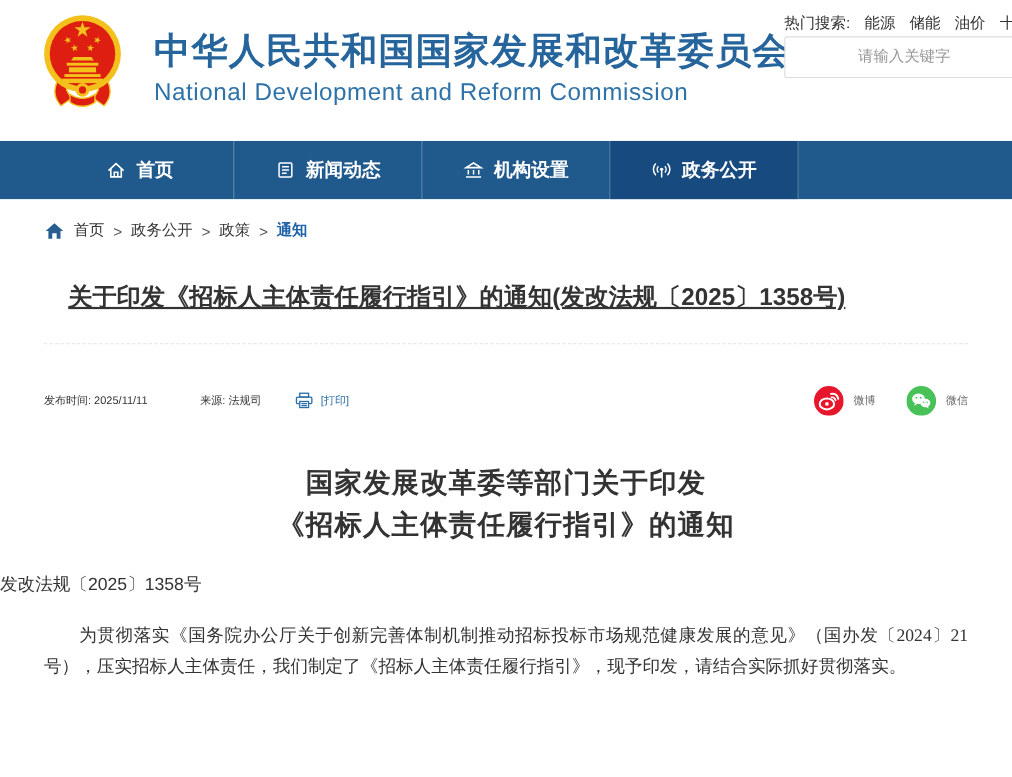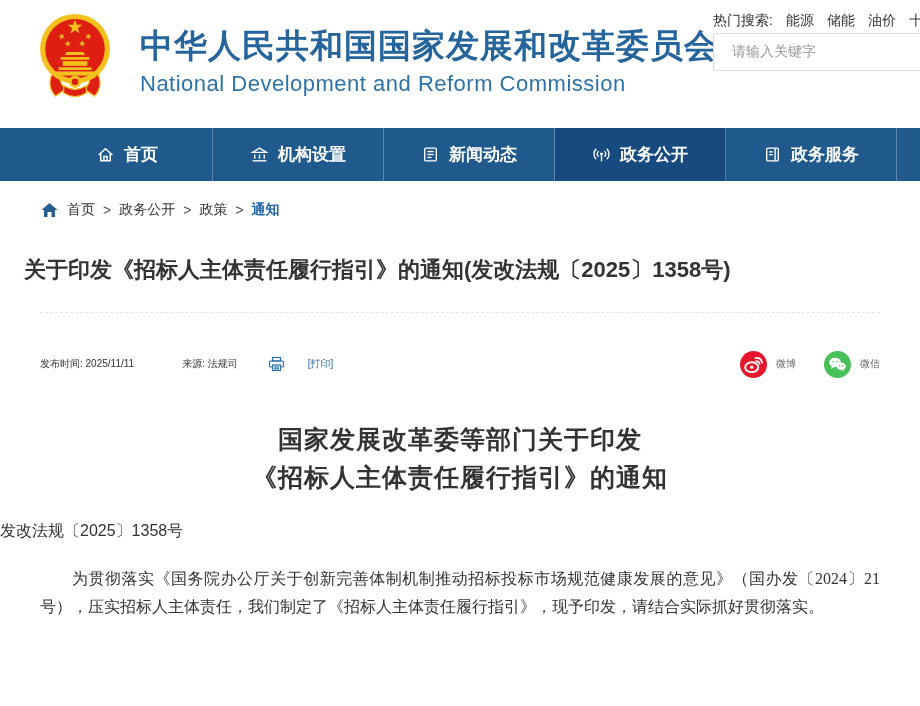--- a/index.html
+++ b/index.html
@@ -13,45 +13,45 @@
   .site-title-cn { font-size:33px; font-weight:bold; color:#26659c; letter-spacing:1px; white-space:nowrap; }
   .site-title-en { font-size:22px; color:#2e72a8; margin-top:2px; white-space:nowrap; letter-spacing:.5px; }
   .hot-search { position:absolute; left:713px; top:12px; font-size:14px; color:#333;
     display:flex; gap:13px; white-space:nowrap; }
   .hot-search .hs-label { color:#333; }
   .hot-search a { color:#333; text-decoration:none; cursor:pointer; }
   .search-box { position:absolute; left:713px; top:33px; width:245px; height:38px;
     border:1px solid #dcdcdc; border-radius:2px; background:#fff;
     display:flex; align-items:center; padding-left:18px; }
   .search-box input { border:none; outline:none; font-size:14px; width:180px;
-    font-family:Liberation Mono, monospace; color:#4d7c0f; background:transparent; }
+    font-family:Liberation Mono, monospace; color:#4d7c0f; background:transparent;text-align:center; }
   .search-box input::placeholder { color:#999; }
 
   
   .nav { height:53px; background:#20598c; display:flex; padding-left:42px; }
   .nav-item { width:171px; display:flex; align-items:center; justify-content:center; gap:9px;
     color:#fff; font-size:17px; font-weight:bold; cursor:pointer;
     border-right:1px solid rgba(255,255,255,.28); }
   .nav-item.active { background:#174a7e; }
   .nav-item svg { flex:none; }
 
   
   .breadcrumb { display:flex; align-items:center; gap:8px; margin:18px 0 0 40px;
     font-size:14px; color:#333; height:22px; }
   .breadcrumb .crumb { cursor:pointer; }
   .breadcrumb .sep { color:#555; }
   .breadcrumb .current { color:#1e62a8; font-weight:bold; }
 
   
-  .page-title { margin:34px 24px 0; font-size:22px; font-weight:bold; color:#333; line-height:1.35; }
+  .page-title { margin:34px 62px 0; font-size:22px; font-weight:bold; color:#333; line-height:1.35;text-decoration:underline; }
   .divider { margin:27px 40px 0; border-top:1px dashed #e3e3e3; height:0; }
   .meta-row { margin:38px 40px 0; display:flex; align-items:center; font-size:10px; color:#333; }
   .meta-time { margin-right:48px; }
   .meta-source { margin-right:30px; }
-  .print-link { display:flex; align-items:center; gap:23px; color:#2c6da8; cursor:pointer; }
+  .print-link { display:flex; align-items:center; gap:7px; color:#2c6da8; cursor:pointer; }
   .share { margin-left:auto; display:flex; gap:28px; }
   .share-item { display:flex; align-items:center; gap:9px; color:#666; cursor:pointer; }
 
   
   .article-title { margin:42px 40px 0; text-align:center; font-size:25px; font-weight:bold;
     color:#333; line-height:1.52; letter-spacing:1px; }
   .doc-number { margin-top:25px; text-align:left; font-size:16px; color:#333; }
   .article-body { margin:23px 40px 0; font-family:"Liberation Serif","DejaVu Serif",serif;
     font-size:16px; color:#333; line-height:1.8; text-align:justify; }
   .article-body p.indent { text-indent:2em; }
@@ -109,56 +109,47 @@
   <div class="nav-item">
     <svg width="19" height="19" viewBox="0 0 18 18" fill="none" stroke="#fff" stroke-width="1.4">
       <path d="M2.5,9.5 L9,3.5 L15.5,9.5"></path>
         <path d="M4.5,8.2 V15 H13.5 V8.2"></path>
         <path d="M7.5,15 V11 H10.5 V15"></path>
     </svg>
     <span>首页</span>
   </div>
   <div class="nav-item">
     <svg width="19" height="19" viewBox="0 0 18 18" fill="none" stroke="#fff" stroke-width="1.3">
+      <rect x="3.5" y="3" width="11" height="12" rx="1"></rect>
+        <path d="M6,6.2 H12"></path>
+        <path d="M6,9 H12"></path>
+        <path d="M6,11.8 H10"></path>
+    </svg>
+    <span>新闻动态</span>
+  </div>
+  <div class="nav-item">
+    <svg width="19" height="19" viewBox="0 0 18 18" fill="none" stroke="#fff" stroke-width="1.3">
       <path d="M2.5,7 L9,3 L15.5,7 Z"></path>
         <path d="M4.5,9 V13"></path>
         <path d="M9,9 V13"></path>
         <path d="M13.5,9 V13"></path>
         <path d="M2.5,15 H15.5"></path>
     </svg>
     <span>机构设置</span>
-  </div>
-  <div class="nav-item">
-    <svg width="19" height="19" viewBox="0 0 18 18" fill="none" stroke="#fff" stroke-width="1.3">
-      <rect x="3.5" y="3" width="11" height="12" rx="1"></rect>
-        <path d="M6,6.2 H12"></path>
-        <path d="M6,9 H12"></path>
-        <path d="M6,11.8 H10"></path>
-    </svg>
-    <span>新闻动态</span>
   </div>
   <div class="nav-item active">
     <svg width="19" height="19" viewBox="0 0 18 18" fill="none" stroke="#fff" stroke-width="1.3">
       <circle cx="9" cy="8.5" r="1.5" fill="#fff" stroke="none"></circle>
         <path d="M9,10 V15.5"></path>
       <path d="M6.2,5.8 a4,4 0 0,0 0,5.4"></path>
         <path d="M11.8,5.8 a4,4 0 0,1 0,5.4"></path>
       <path d="M4,3.5 a7,7 0 0,0 0,10"></path>
         <path d="M14,3.5 a7,7 0 0,1 0,10"></path>
     </svg>
     <span>政务公开</span>
-  </div>
-  <div class="nav-item">
-    <svg width="19" height="19" viewBox="0 0 18 18" fill="none" stroke="#fff" stroke-width="1.3">
-      <rect x="3.5" y="3" width="11" height="12" rx="1"></rect>
-        <path d="M11.5,3 V15"></path>
-        <path d="M5.8,6.5 H9.2"></path>
-        <path d="M5.8,9.2 H9.2"></path>
-    </svg>
-    <span>政务服务</span>
   </div>
 </div>
 
 <div class="breadcrumb">
   <svg width="19" height="18" viewBox="0 0 19 18">
     <path d="M1.5,9 L9.5,2 L17.5,9 L15,9 L15,16 L11.5,16 L11.5,11 L7.5,11 L7.5,16 L4,16 L4,9 Z" fill="#275d8f"></path>
   </svg>
   <span class="crumb">首页</span>
   <span class="sep">&gt;</span>
   <span class="crumb">政务公开</span>

